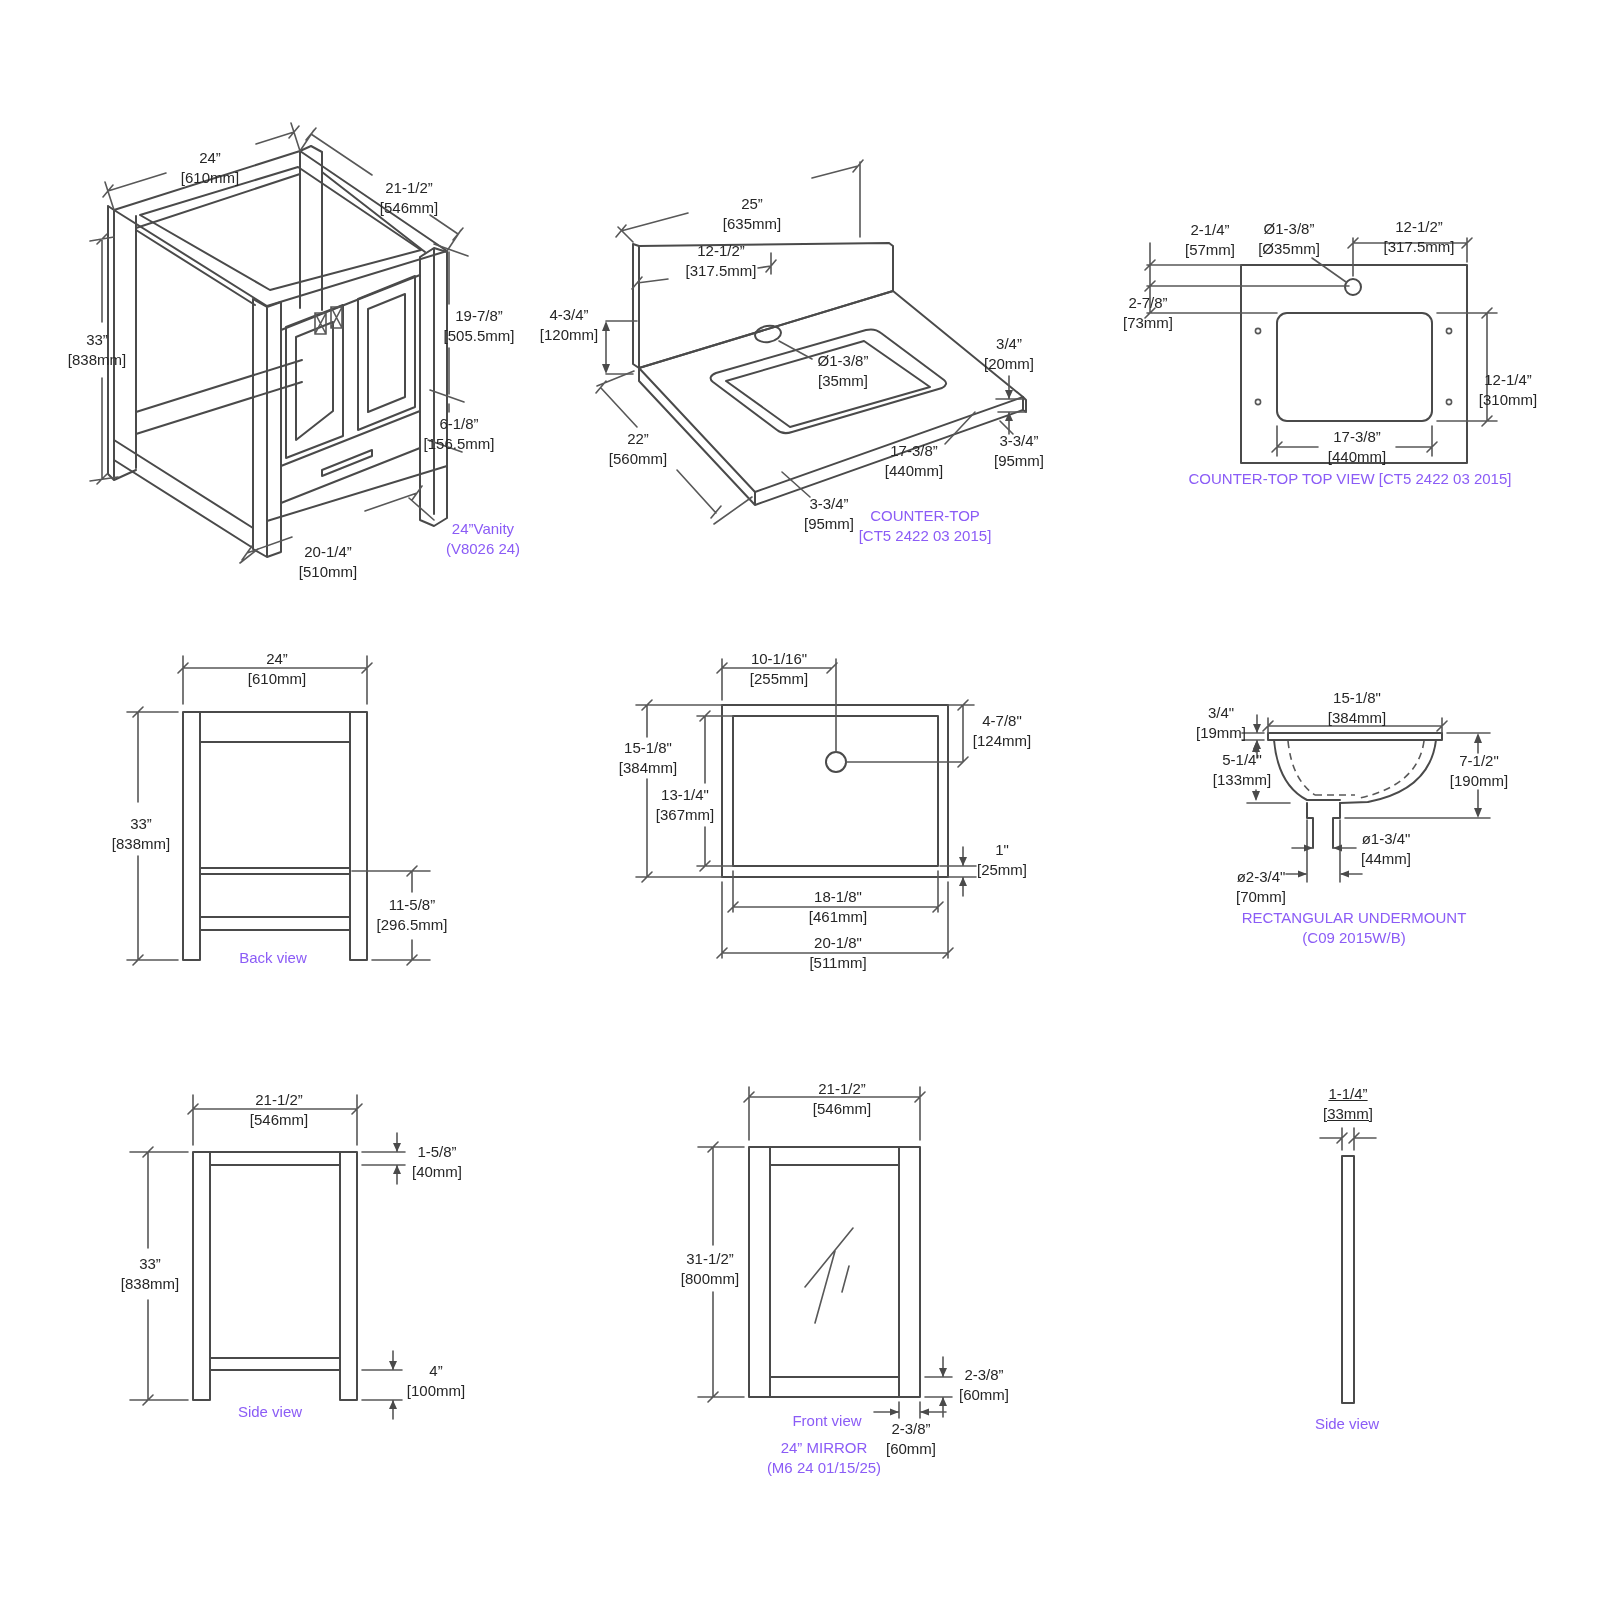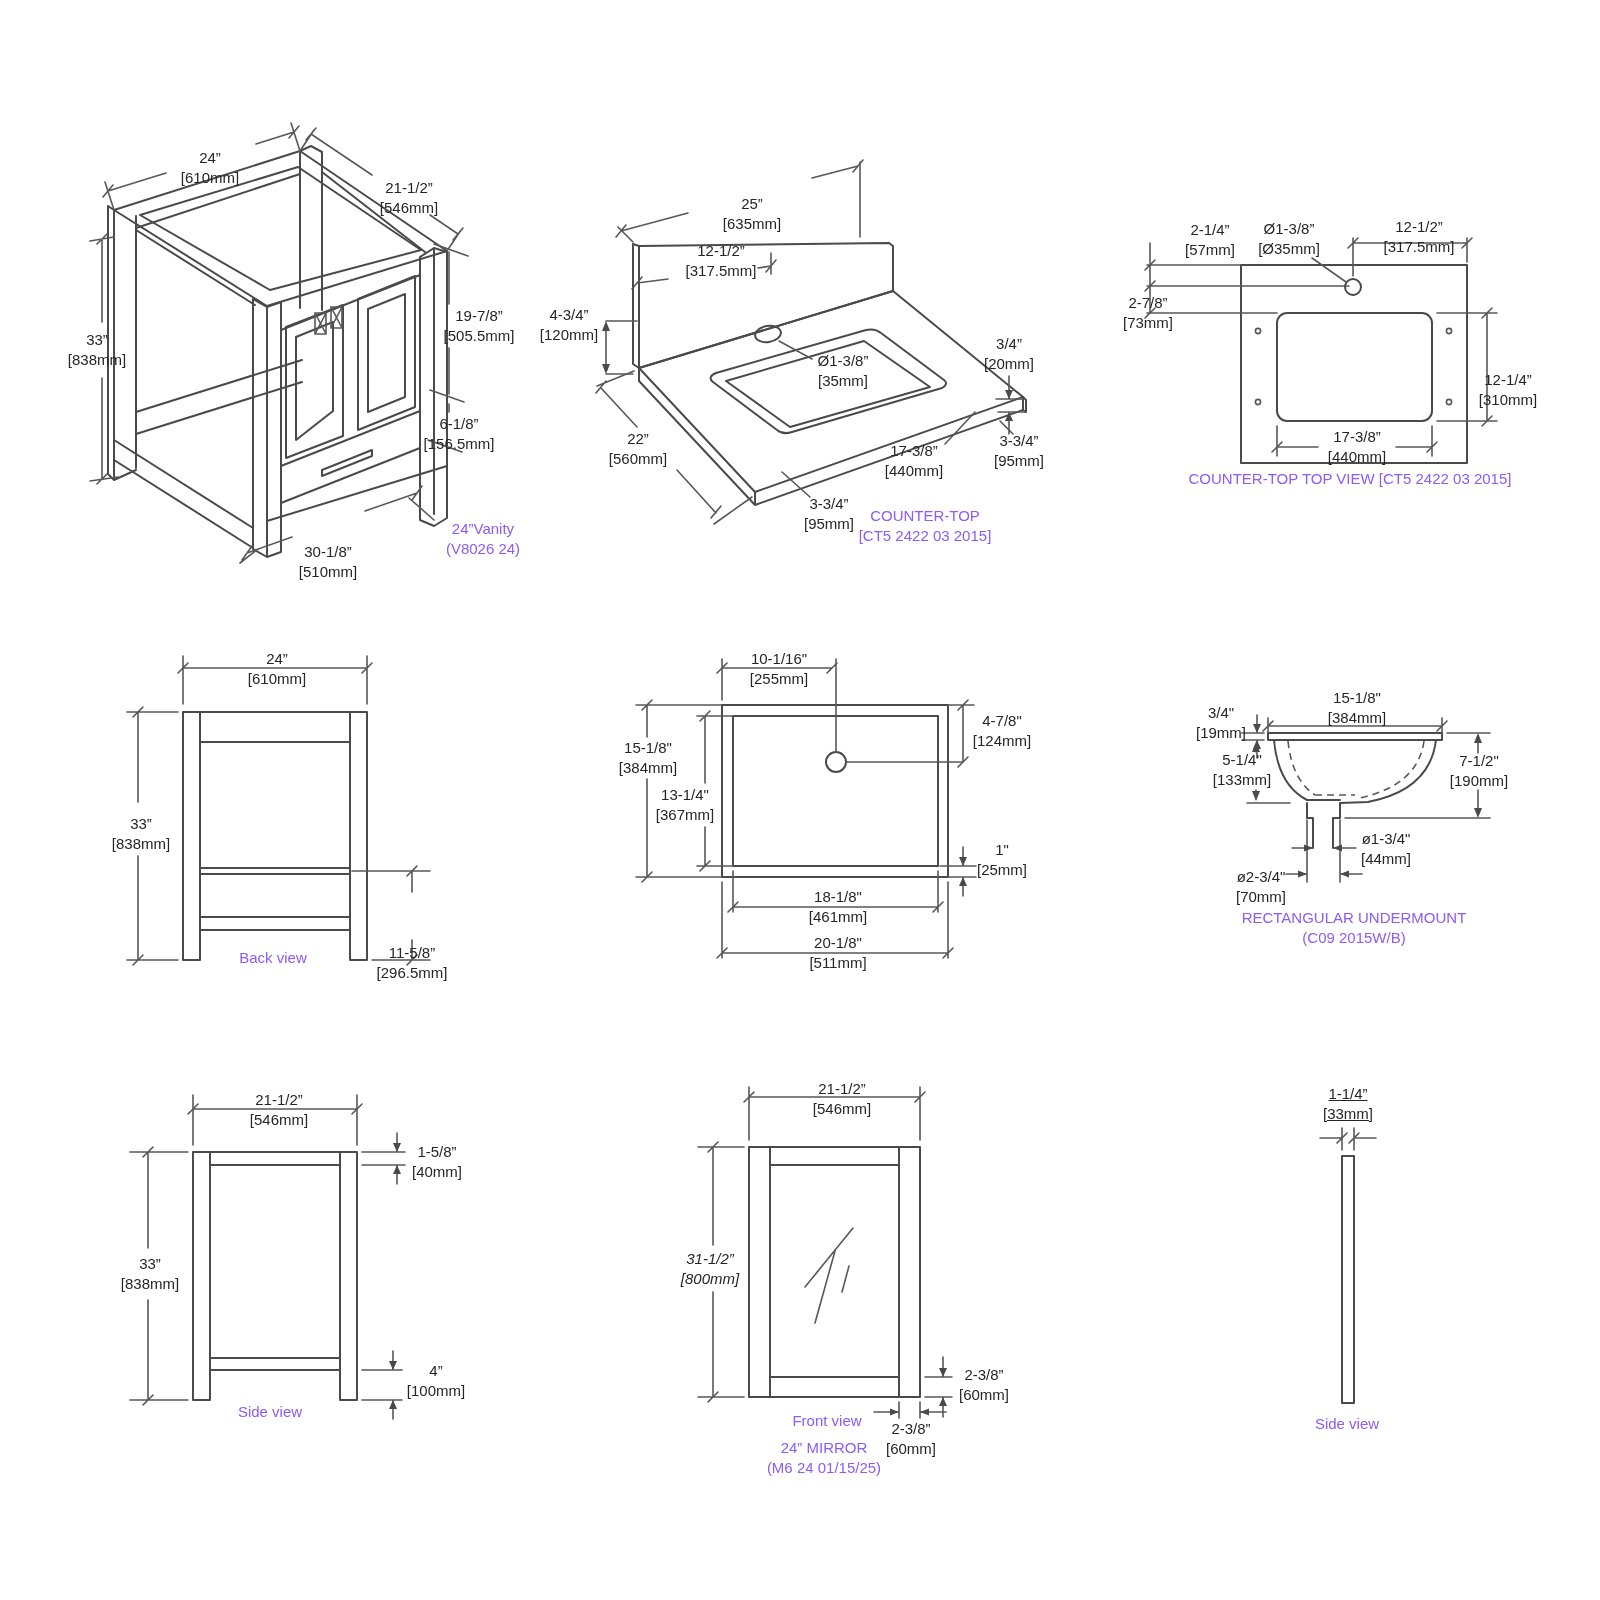--- a/index.html
+++ b/index.html
@@ -198,21 +198,21 @@
       </div>
       <div class="lbl" style="left: 459px; top: 326px; padding-left: 40px;">
         <div>19-7/8”</div>
         <div>[505.5mm]</div>
       </div>
       <div class="lbl" style="left: 459px; top: 434px;">
         <div>6-1/8”</div>
         <div>[156.5mm]</div>
       </div>
       <div class="lbl" style="left: 328px; top: 562px;">
-        <div>30-1/8”</div>
+        <div>20-1/4”</div>
         <div>[510mm]</div>
       </div>
       <div class="lbl cap" style="left: 483px; top: 539px;">
         <div>24”Vanity</div>
         <div>(V8026 24)</div>
       </div>
       <div class="lbl" style="left: 752px; top: 214px;">
         <div>25”</div>
         <div>[635mm]</div>
       </div>
@@ -280,21 +280,21 @@
         <div>COUNTER-TOP TOP VIEW [CT5 2422 03 2015]</div>
       </div>
       <div class="lbl" style="left: 277px; top: 669px;">
         <div>24”</div>
         <div>[610mm]</div>
       </div>
       <div class="lbl" style="left: 141px; top: 834px;">
         <div>33”</div>
         <div>[838mm]</div>
       </div>
-      <div class="lbl" style="left: 412px; top: 915px; margin-top: 48px;">
+      <div class="lbl" style="left: 412px; top: 915px;">
         <div>11-5/8”</div>
         <div>[296.5mm]</div>
       </div>
       <div class="lbl cap" style="left: 273px; top: 958px;">
         <div>Back view</div>
       </div>
       <div class="lbl" style="left: 779px; top: 669px;">
         <div>10-1/16"</div>
         <div>[255mm]</div>
       </div>
@@ -366,21 +366,21 @@
         <div>4”</div>
         <div>[100mm]</div>
       </div>
       <div class="lbl cap" style="left: 270px; top: 1412px;">
         <div>Side view</div>
       </div>
       <div class="lbl" style="left: 842px; top: 1099px;">
         <div>21-1/2”</div>
         <div>[546mm]</div>
       </div>
-      <div class="lbl" style="left: 710px; top: 1269px; font-style: italic;">
+      <div class="lbl" style="left: 710px; top: 1269px;">
         <div>31-1/2”</div>
         <div>[800mm]</div>
       </div>
       <div class="lbl" style="left: 984px; top: 1385px;">
         <div>2-3/8”</div>
         <div>[60mm]</div>
       </div>
       <div class="lbl" style="left: 911px; top: 1439px;">
         <div>2-3/8”</div>
         <div>[60mm]</div>

